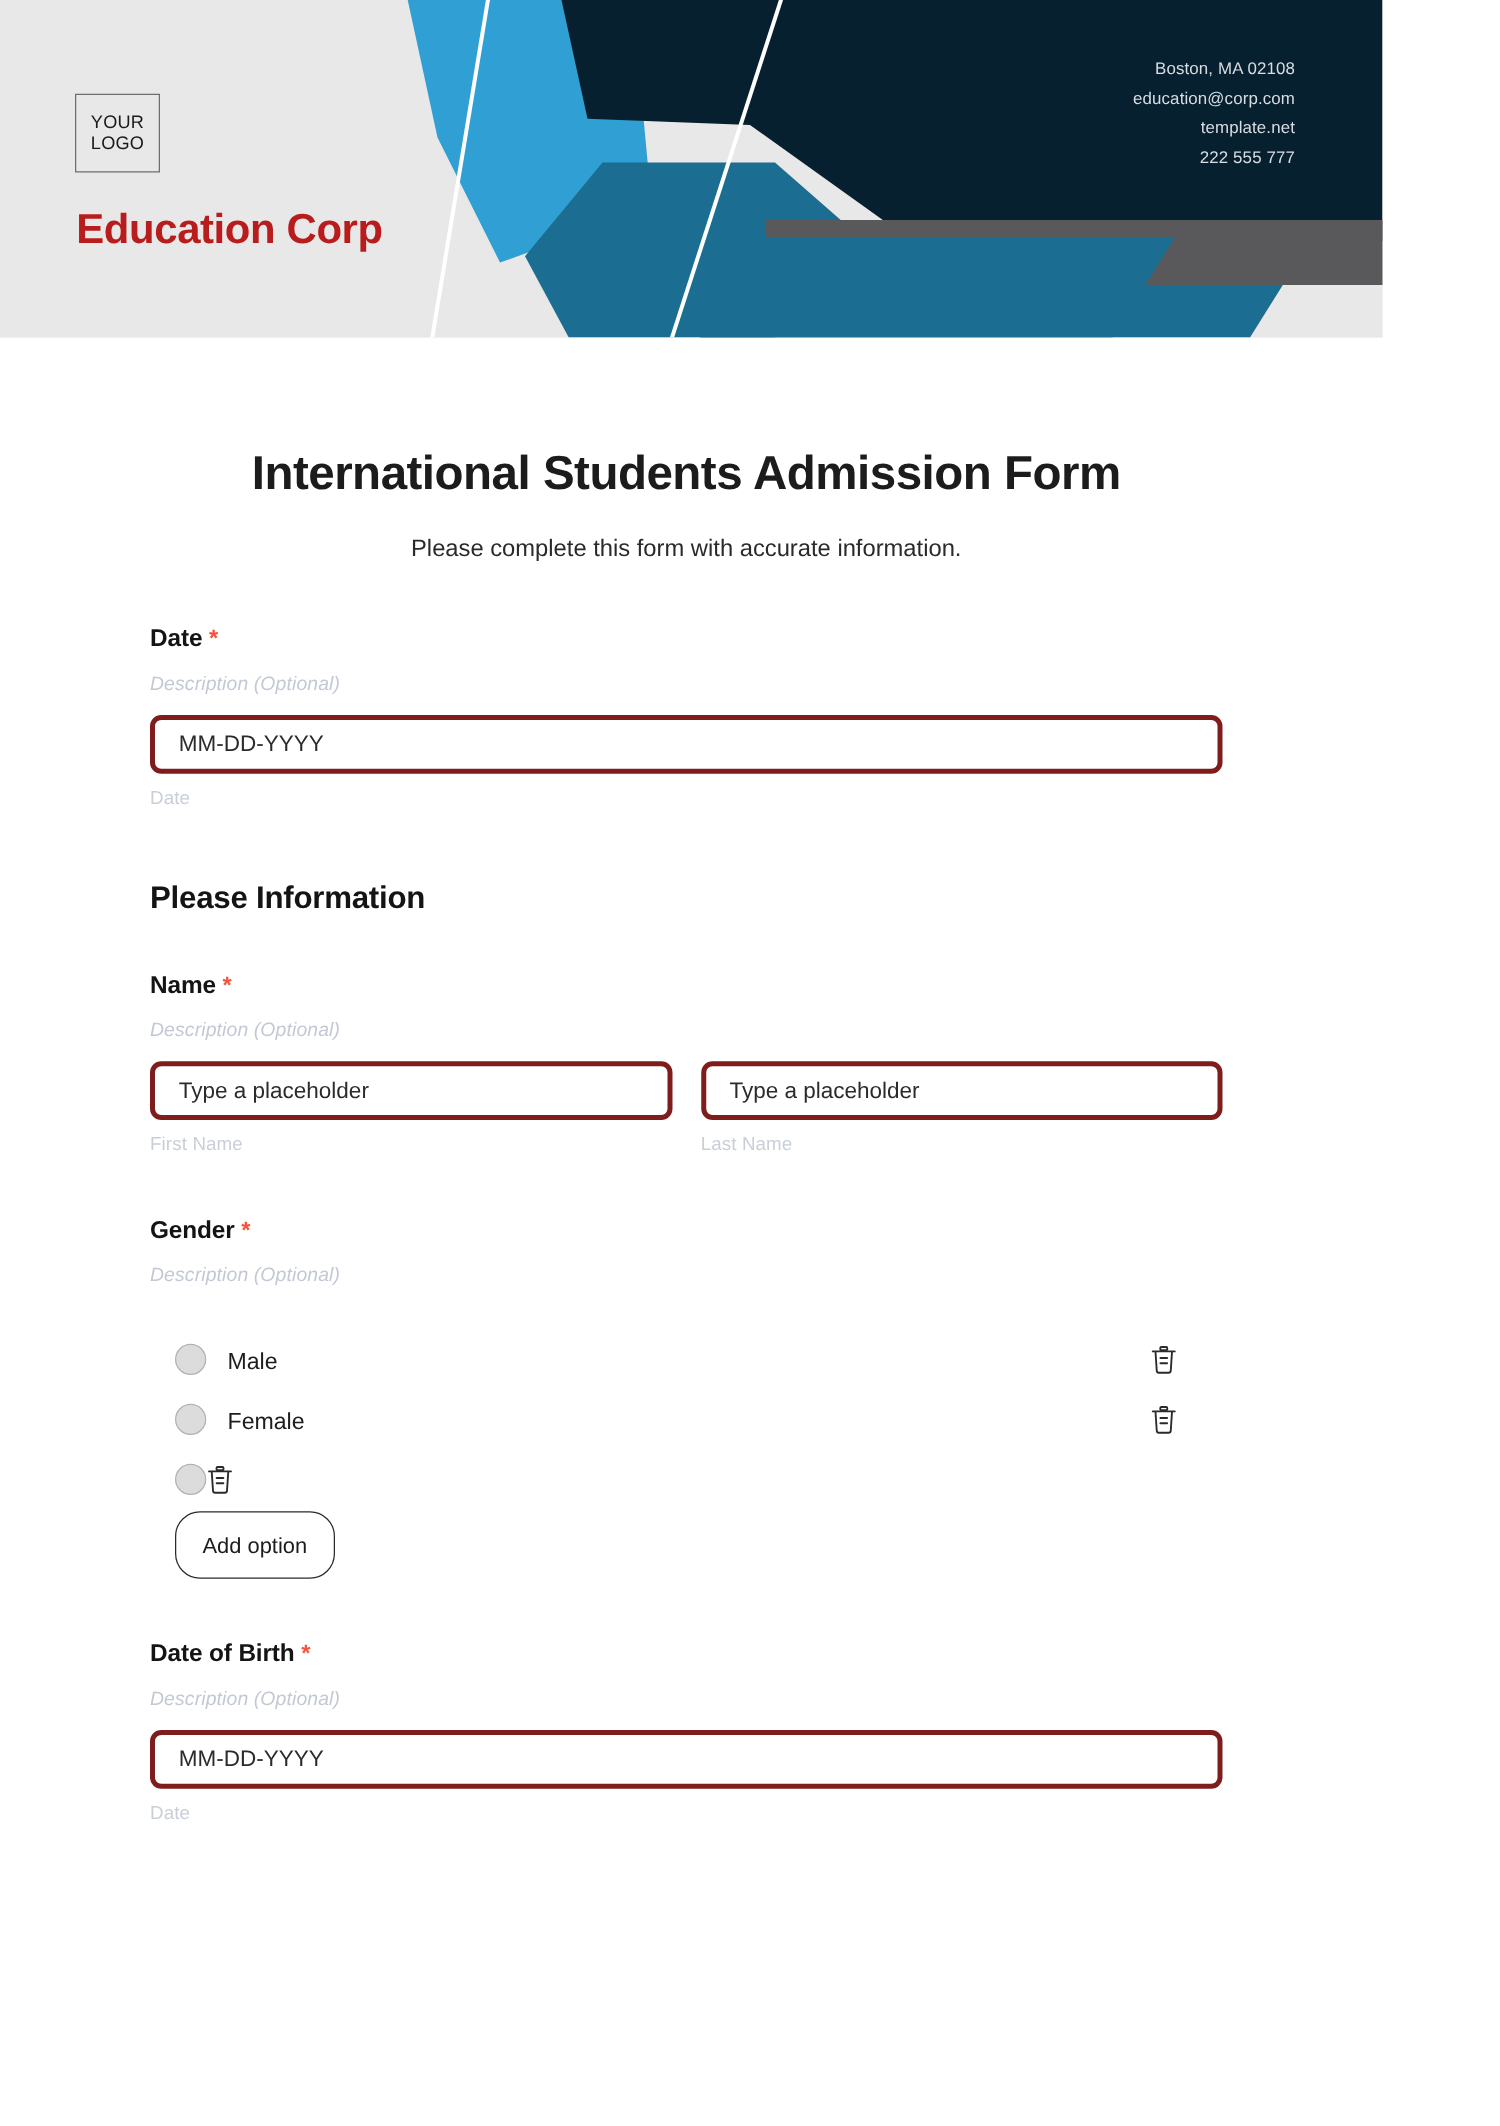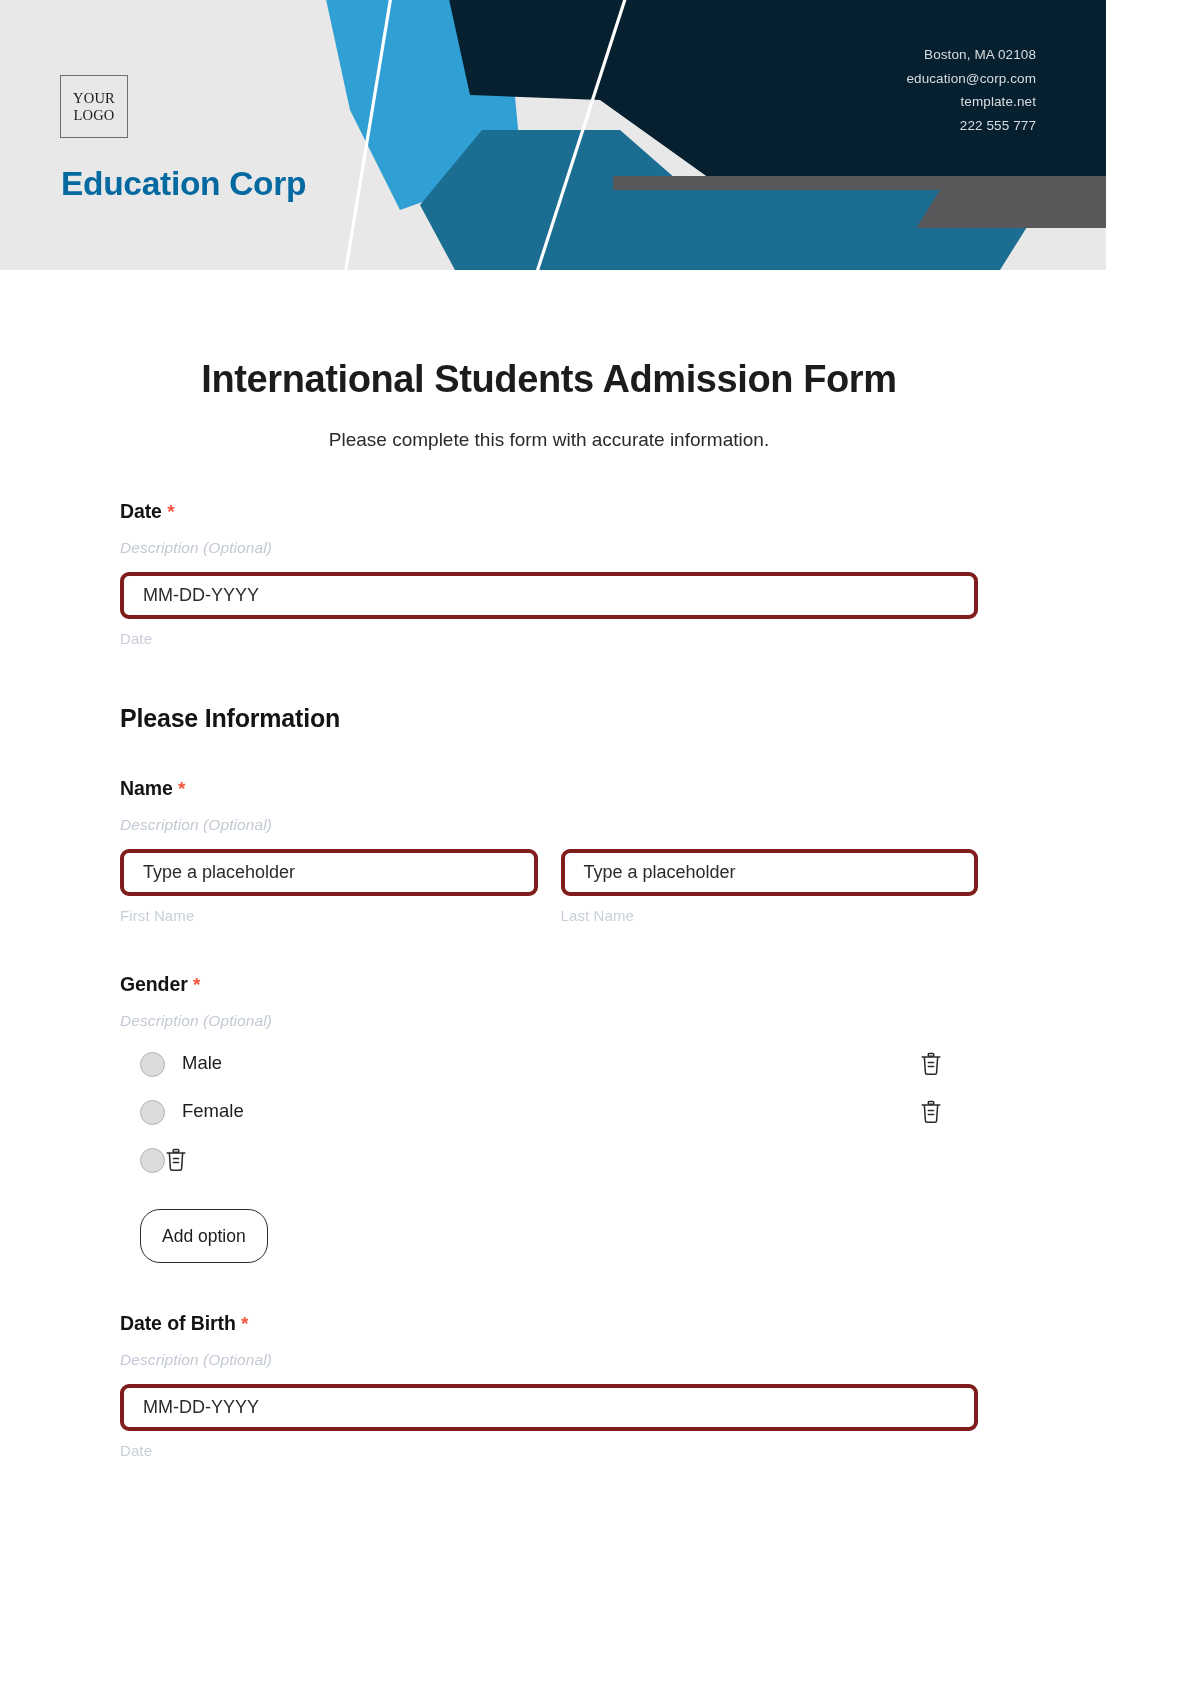--- a/index.html
+++ b/index.html
@@ -45,29 +45,29 @@
     align-items: center;
     justify-content: center;
     line-height: 1.12;
     z-index: 5;
   }
   .logo-box span {
     font-size: 14.5px;
     font-weight: 400;
     color: #1a1a1a;
     letter-spacing: .2px;
-    font-family: Liberation Serif, serif;
+    font-family: Liberation Sans, sans-serif;
   }
   .company-name {
     position: absolute;
     left: 61px;
     top: 165px;
     font-size: 33.5px;
     font-weight: bold;
-    color: #0369a1;
+    color: #b91c1c;
     letter-spacing: -0.3px;
     z-index: 5;
     white-space: nowrap;
   }
   .contact {
     position: absolute;
     right: 70px;
     top: 43px;
     text-align: right;
     z-index: 6;
@@ -153,21 +153,21 @@
   }
 
   .name-row { display: flex; gap: 23px; margin-top: 15px; }
   .name-col { flex: 1; min-width: 0; }
   .name-col .input-box { margin-top: 0; }
 
   
   .options { margin-top: 22px; width: 858px; }
   .option-row {
     display: flex;
-    align-items: flex-start;
+    align-items: flex-end;
     height: 48px;
     padding-left: 20px;
   }
   .radio {
     width: 25px; height: 25px;
     border-radius: 50%;
     background: #dcdcdc;
     border: 1px solid #b2b2b2;
     flex: 0 0 auto;
   }

